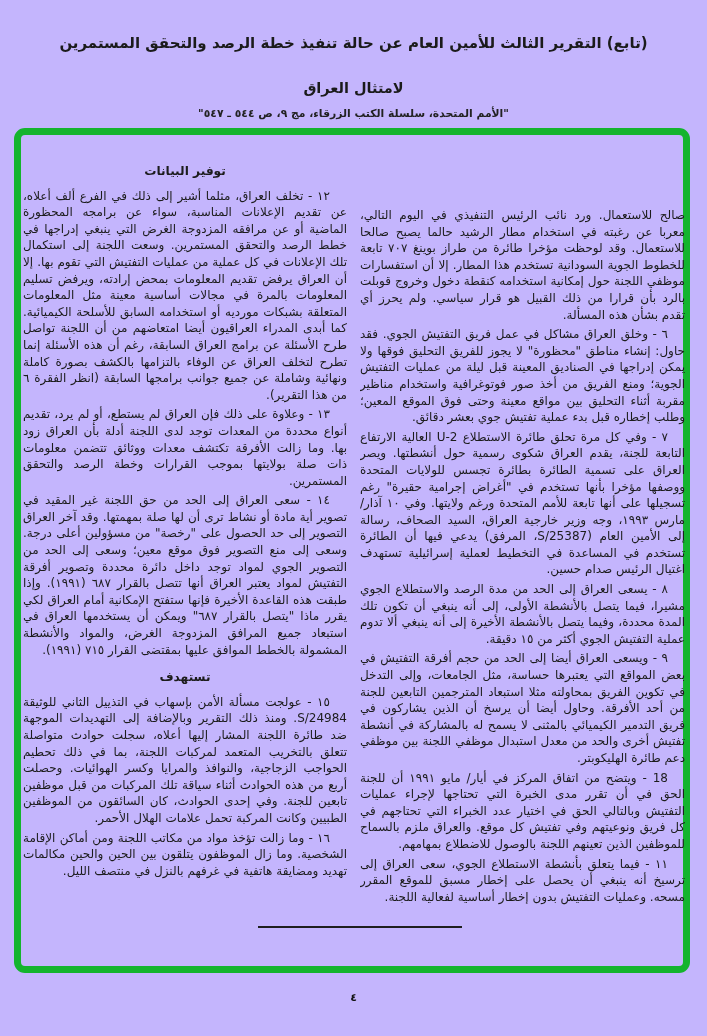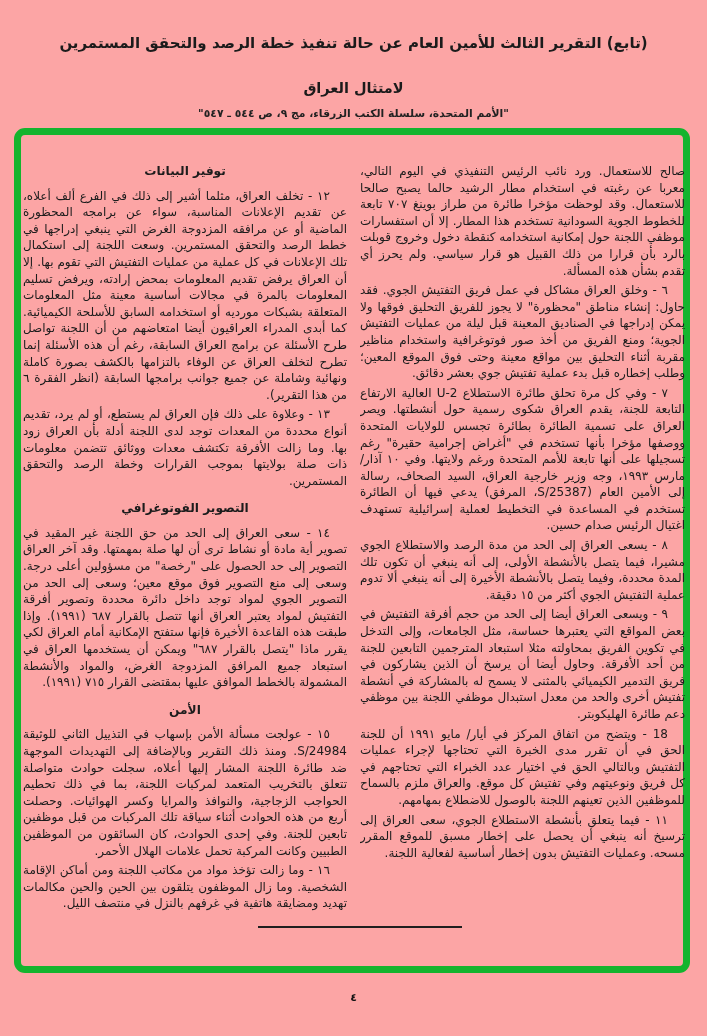--- a/index.html
+++ b/index.html
@@ -2,42 +2,42 @@
 <html lang="ar"><head>
 <meta charset="utf-8">
 <style>
   html,body{margin:0;padding:0;}
   body{
     width:707px;height:1036px;position:relative;overflow:hidden;
     background:#ffffff;
     font-family:"DejaVu Sans", sans-serif;
     color:#1b1b1b;
   }
-  .page{position:absolute;inset:0;background:#fca5a5;}
+  .page{position:absolute;inset:0;background:#c4b5fd;}
   
   .header{position:absolute;top:34px;left:0;right:0;text-align:center;direction:rtl;}
   .title-line1{font-size:15px;font-weight:bold;letter-spacing:0;line-height:1.2;}
   .title-line2{margin-top:28px;font-size:14.5px;font-weight:bold;}
   .source-line{margin-top:11px;font-size:10.8px;font-weight:bold;color:#222;}
   
   .frame{
     position:absolute;left:14px;top:128px;width:662px;height:831px;
     border:7px solid #14b42e;border-radius:11px;
     box-sizing:content-box;background:transparent;pointer-events:none;
   }
   
   .col{
     position:absolute;direction:rtl;text-align:justify;
     font-size:12px;line-height:16.6px;color:#1c1c1c;overflow:hidden;
   }
   .col-right{left:360px;top:163px;width:325px;height:792px;}
   .col-left{left:23px;top:152px;width:324px;height:800px;}
   .block{margin:0 0 3px 0;}
   .block.paragraph{text-indent:17px;}
-  .block.paragraph-continued{text-indent:0;}
+  .block.paragraph-continued{text-indent:0;margin-top:44px;}
   .block.heading{
     font-weight:bold;text-align:center;text-indent:0;
     white-space:pre-line;margin:11px 0 8px 0;font-size:12.2px;
   }
   
   .footnote-rule{
     position:absolute;left:258px;top:926px;width:204px;height:2px;
     background:#1f1f1f;
   }
   
@@ -65,23 +65,22 @@
       <div class="block paragraph">٧ - وفي كل مرة تحلق طائرة الاستطلاع U-2 العالية الارتفاع التابعة للجنة، يقدم العراق شكوى رسمية حول أنشطتها. ويصر العراق على تسمية الطائرة بطائرة تجسس للولايات المتحدة ووصفها مؤخرا بأنها تستخدم في "أغراض إجرامية حقيرة" رغم تسجيلها على أنها تابعة للأمم المتحدة ورغم ولايتها. وفي ١٠ آذار/ مارس ١٩٩٣، وجه وزير خارجية العراق، السيد الصحاف، رسالة إلى الأمين العام (S/25387، المرفق) يدعي فيها أن الطائرة تستخدم في المساعدة في التخطيط لعملية إسرائيلية تستهدف اغتيال الرئيس صدام حسين.</div>
       <div class="block paragraph">٨ - يسعى العراق إلى الحد من مدة الرصد والاستطلاع الجوي مشيرا، فيما يتصل بالأنشطة الأولى، إلى أنه ينبغي أن تكون تلك المدة محددة، وفيما يتصل بالأنشطة الأخيرة إلى أنه ينبغي ألا تدوم عملية التفتيش الجوي أكثر من ١٥ دقيقة.</div>
       <div class="block paragraph">٩ - ويسعى العراق أيضا إلى الحد من حجم أفرقة التفتيش في بعض المواقع التي يعتبرها حساسة، مثل الجامعات، وإلى التدخل في تكوين الفريق بمحاولته مثلا استبعاد المترجمين التابعين للجنة من أحد الأفرقة. وحاول أيضا أن يرسخ أن الذين يشاركون في فريق التدمير الكيميائي بالمثنى لا يسمح له بالمشاركة في أنشطة تفتيش أخرى والحد من معدل استبدال موظفي اللجنة بين موظفي دعم طائرة الهليكوبتر.</div>
       <div class="block paragraph">18 - ويتضح من اتفاق المركز في أيار/ مايو ١٩٩١ أن للجنة الحق في أن تقرر مدى الخبرة التي تحتاجها لإجراء عمليات التفتيش وبالتالي الحق في اختيار عدد الخبراء التي تحتاجهم في كل فريق ونوعيتهم وفي تفتيش كل موقع. والعراق ملزم بالسماح للموظفين الذين تعينهم اللجنة بالوصول للاضطلاع بمهامهم.</div>
       <div class="block paragraph">١١ - فيما يتعلق بأنشطة الاستطلاع الجوي، سعى العراق إلى ترسيخ أنه ينبغي أن يحصل على إخطار مسبق للموقع المقرر مسحه. وعمليات التفتيش بدون إخطار أساسية لفعالية اللجنة.</div>
     </div>
   <div class="col col-left">
       <div class="block heading">توفير البيانات</div>
       <div class="block paragraph">١٢ - تخلف العراق، مثلما أشير إلى ذلك في الفرع ألف أعلاه، عن تقديم الإعلانات المناسبة، سواء عن برامجه المحظورة الماضية أو عن مرافقه المزدوجة الغرض التي ينبغي إدراجها في خطط الرصد والتحقق المستمرين. وسعت اللجنة إلى استكمال تلك الإعلانات في كل عملية من عمليات التفتيش التي تقوم بها. إلا أن العراق يرفض تقديم المعلومات بمحض إرادته، ويرفض تسليم المعلومات بالمرة في مجالات أساسية معينة مثل المعلومات المتعلقة بشبكات مورديه أو استخدامه السابق للأسلحة الكيميائية. كما أبدى المدراء العراقيون أيضا امتعاضهم من أن اللجنة تواصل طرح الأسئلة عن برامج العراق السابقة، رغم أن هذه الأسئلة إنما تطرح لتخلف العراق عن الوفاء بالتزامها بالكشف بصورة كاملة ونهائية وشاملة عن جميع جوانب برامجها السابقة (انظر الفقرة ٦ من هذا التقرير).</div>
       <div class="block paragraph">١٣ - وعلاوة على ذلك فإن العراق لم يستطع، أو لم يرد، تقديم أنواع محددة من المعدات توجد لدى اللجنة أدلة بأن العراق زود بها. وما زالت الأفرقة تكتشف معدات ووثائق تتضمن معلومات ذات صلة بولايتها بموجب القرارات وخطة الرصد والتحقق المستمرين.</div>
-      <div class="block heading">التصوير الفوتوغرافي</div>
       <div class="block paragraph">١٤ - سعى العراق إلى الحد من حق اللجنة غير المقيد في تصوير أية مادة أو نشاط ترى أن لها صلة بمهمتها. وقد آخر العراق التصوير إلى حد الحصول على "رخصة" من مسؤولين أعلى درجة. وسعى إلى منع التصوير فوق موقع معين؛ وسعى إلى الحد من التصوير الجوي لمواد توجد داخل دائرة محددة وتصوير أفرقة التفتيش لمواد يعتبر العراق أنها تتصل بالقرار ٦٨٧ (١٩٩١). وإذا طبقت هذه القاعدة الأخيرة فإنها ستفتح الإمكانية أمام العراق لكي يقرر ماذا "يتصل بالقرار ٦٨٧" ويمكن أن يستخدمها العراق في استبعاد جميع المرافق المزدوجة الغرض، والمواد والأنشطة المشمولة بالخطط الموافق عليها بمقتضى القرار ٧١٥ (١٩٩١).</div>
-      <div class="block heading">الأمن</div>
+      <div class="block heading">تستهدف</div>
       <div class="block paragraph">١٥ - عولجت مسألة الأمن بإسهاب في التذييل الثاني للوثيقة S/24984. ومنذ ذلك التقرير وبالإضافة إلى التهديدات الموجهة ضد طائرة اللجنة المشار إليها أعلاه، سجلت حوادث متواصلة تتعلق بالتخريب المتعمد لمركبات اللجنة، بما في ذلك تحطيم الحواجب الزجاجية، والنوافذ والمرايا وكسر الهوائيات. وحصلت أربع من هذه الحوادث أثناء سياقة تلك المركبات من قبل موظفين تابعين للجنة. وفي إحدى الحوادث، كان السائقون من الموظفين الطبيين وكانت المركبة تحمل علامات الهلال الأحمر.</div>
       <div class="block paragraph">١٦ - وما زالت تؤخذ مواد من مكاتب اللجنة ومن أماكن الإقامة الشخصية. وما زال الموظفون يتلقون بين الحين والحين مكالمات تهديد ومضايقة هاتفية في غرفهم بالنزل في منتصف الليل.</div>
     </div>
 
   <div class="footnote-rule" style="background: rgb(31, 31, 31);"></div>
 
   <div class="page-number">٤</div>
 
 </div>
 

